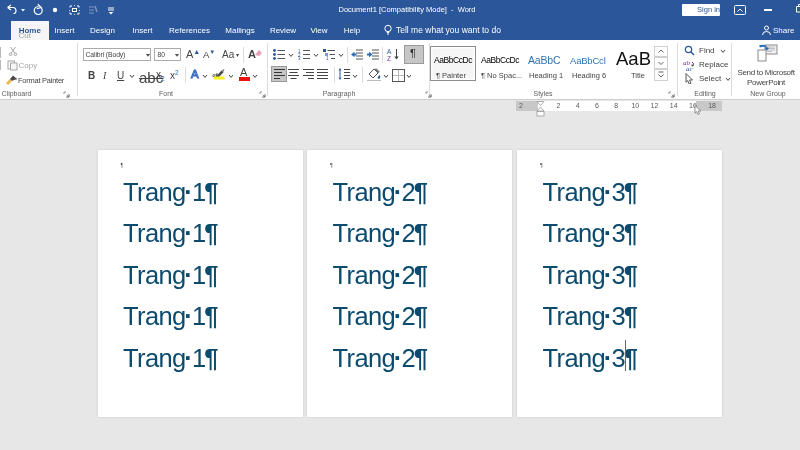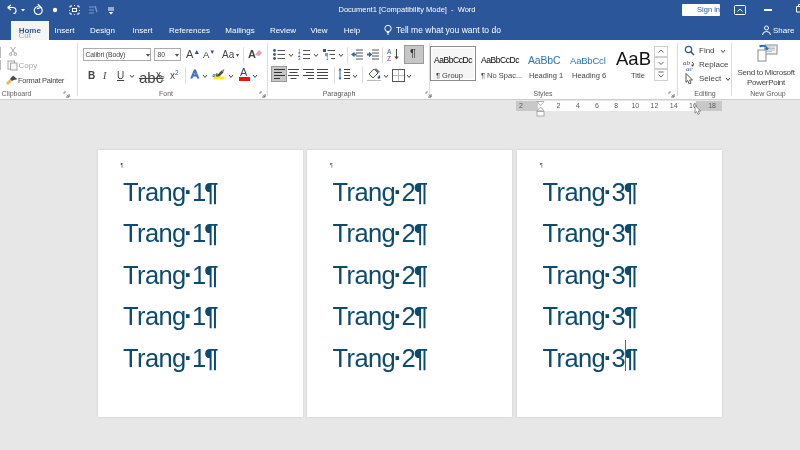--- a/index.html
+++ b/index.html
@@ -283,21 +283,21 @@
 </svg>
 <svg class="abs" style="left:406px; top:74px;" width="6" height="5" viewBox="0 0 6 5">
     <path d="M1 1 L3 3.4 L5 1" stroke="#444" fill="none"></path>
   </svg>
 <svg class="abs" style="left:424.5px; top:90.5px;" width="7" height="7" viewBox="0 0 7 7">
   <path d="M1 1 H3 M1 1 V3 M6 3 V6 H3 M6 6 L3.7 3.7 M3.7 6 H6 V3.7" stroke="#7a7a7a" fill="none" stroke-width="0.8"></path>
 </svg>
 
 <div class="abs" style="left:430px; top:45.5px; width:46px; height:35px; border:1px solid #8d8d8d; background:#f5f5f5; box-shadow:inset 0 0 0 1.5px #fff;"></div>
 <div class="abs" style="left:434px; top:55px; width:40px; color:#000; font-size:8.5px; letter-spacing:-0.45px;">AaBbCcDc</div>
-<div class="abs" style="left:436px; top:71px; width:40px; color:#444; font-size:7.5px;">¶ Group</div>
+<div class="abs" style="left:436px; top:71px; width:40px; color:#444; font-size:7.5px;">¶ Painter</div>
 <div class="abs" style="left:481px; top:55px; width:42px; color:#000; font-size:8.5px; letter-spacing:-0.45px;">AaBbCcDc</div>
 <div class="abs" style="left:481px; top:71px; width:44px; color:#444; font-size:7.5px;">¶ No Spac...</div>
 <div class="abs" style="left:528px; top:53.5px; width:40px; color:#2e74b5; font-size:10.5px; letter-spacing:-0.2px;">AaBbC</div>
 <div class="abs" style="left:529px; top:71px; width:40px; color:#444; font-size:7.5px;">Heading 1</div>
 <div class="abs" style="left:570px; top:54.5px; width:40px; color:#2e74b5; font-size:9.5px; letter-spacing:-0.2px;">AaBbCcl</div>
 <div class="abs" style="left:572px; top:71px; width:40px; color:#444; font-size:7.5px;">Heading 6</div>
 <div class="abs" style="left:616px; top:47.5px; width:44px; color:#111; font-size:18.5px;">AaB</div>
 <div class="abs" style="left:631px; top:71px; width:30px; color:#444; font-size:7.5px;">Title</div>
 
 <div class="abs" style="left:653.5px; top:45.5px; width:14.5px; height:11.5px; border:1px solid #d0d0d0; background:#fdfdfd;"></div>

